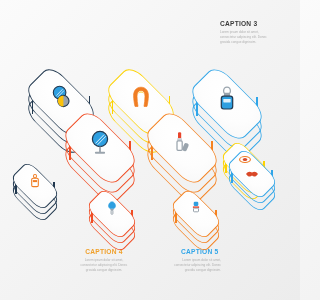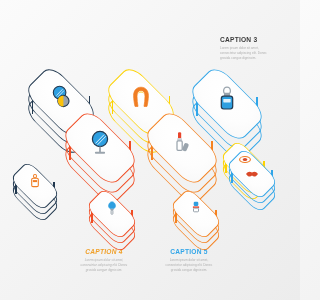--- a/index.html
+++ b/index.html
@@ -95,39 +95,39 @@
   
   .cap-body span { display: block; }
 </style>
 </head>
 <body>
 
 <div id="stage">
 
 
 
-  <div class="caption" id="cap3" style="left:220px; top:20px;margin-top:16px;">
+  <div class="caption" id="cap3" style="left:220px; top:20px;">
     <div class="cap-title" style="color:#3b3b3b;">CAPTION 3</div>
     <div class="cap-body">
       <span>Lorem ipsum dolor sit amet,</span>
       <span>consectetur adipiscing elit. Donec</span>
       <span>gravida congue dignissim.</span>
     </div>
   </div>
 
-  <div class="caption cen" id="cap4" style="left:72px; top:248px;font-style:italic;">
+  <div class="caption cen" id="cap4" style="left:72px; top:248px;">
     <div class="cap-title" style="color:#f0a02a;">CAPTION 4</div>
     <div class="cap-body">
       <span>Lorem ipsum dolor sit amet,</span>
       <span>consectetur adipiscing elit. Donec</span>
       <span>gravida congue dignissim.</span>
     </div>
   </div>
 
-  <div class="caption cen" id="cap5" style="left:157px; top:248px;">
+  <div class="caption cen" id="cap5" style="left:157px; top:248px;text-align:right;">
     <div class="cap-title" style="color:#30a5e8;">CAPTION 5</div>
     <div class="cap-body">
       <span>Lorem ipsum dolor sit amet,</span>
       <span>consectetur adipiscing elit. Donec</span>
       <span>gravida congue dignissim.</span>
     </div>
   </div>
 
   <div class="cube" style="left:12px; top:163px; width:46px; height:62px; color:#21384f;
               --s:46px; --bw:1.3px; --d1:6px; --d2:12px;">

